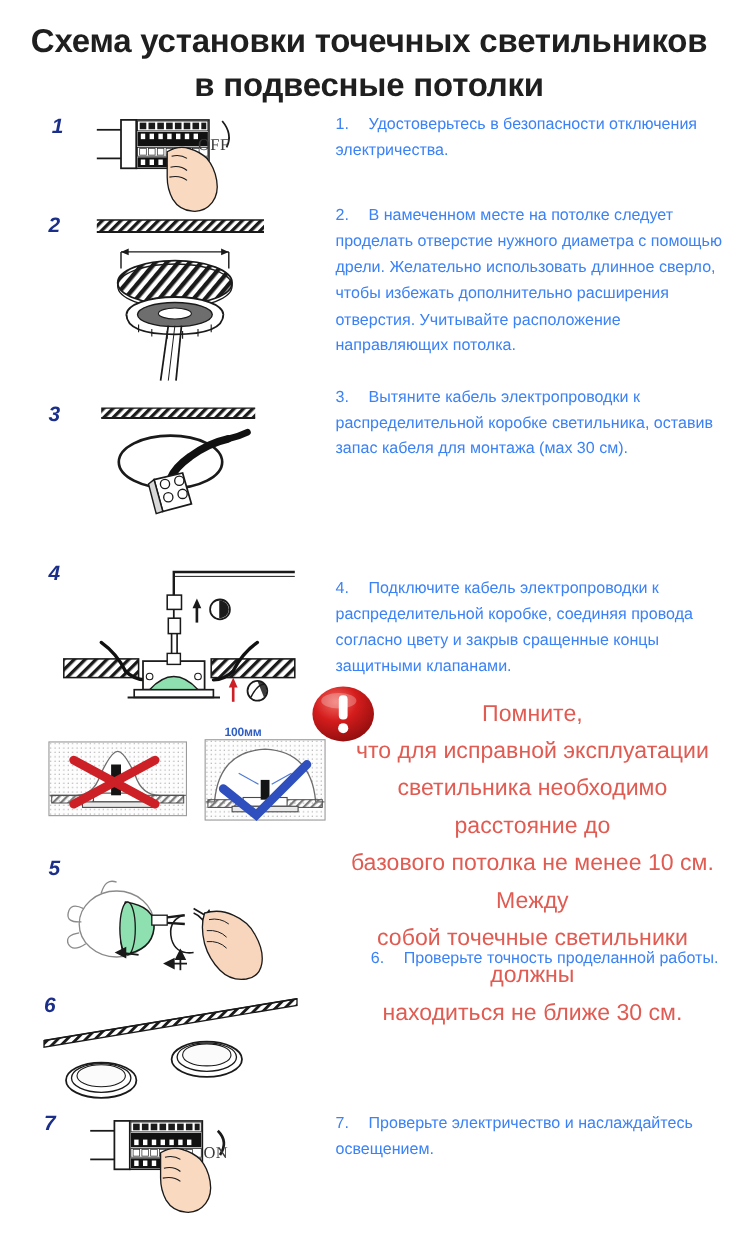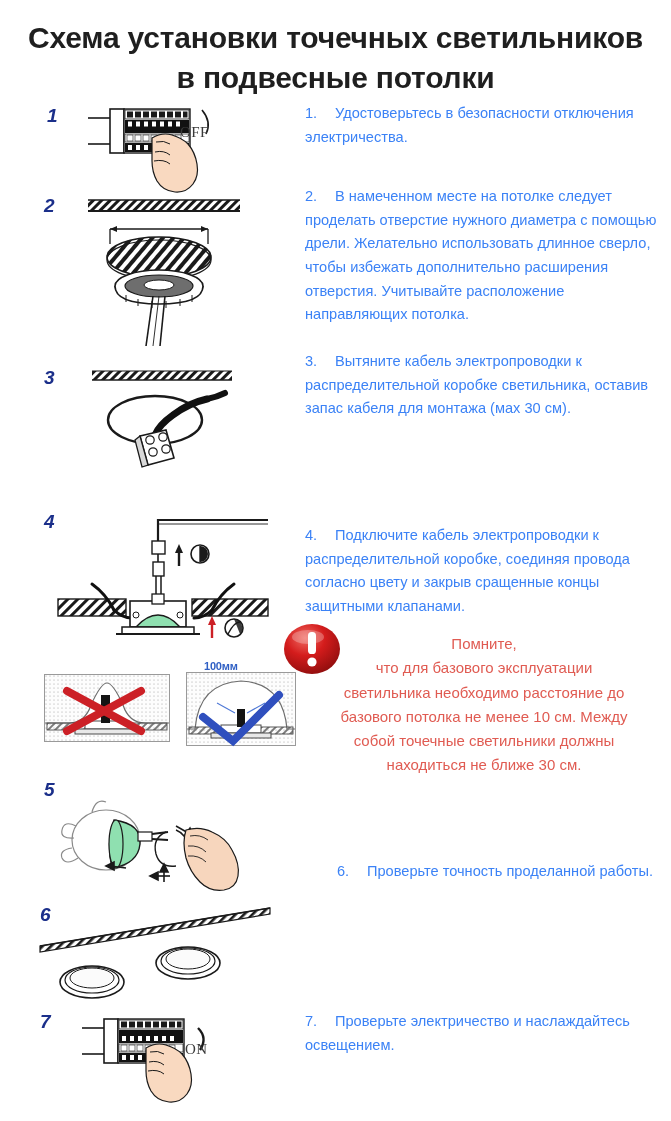--- a/index.html
+++ b/index.html
@@ -58,21 +58,21 @@
   .text-col .idx {
     display: inline-block;
     width: 30px;
   }
 
   .warn-text {
     position: absolute;
     left: 305px;
     width: 358px;
     text-align: center;
-    font-size: 15px;
+    font-size: 21px;
     line-height: 1.62;
     color: #e05b52;
   }
 
   
   .ill { position: absolute; }
   svg { display: block; overflow: visible; }
 
   
   .warn-badge {
@@ -567,21 +567,21 @@
   <div class="text-col" style="top:350px;">
     <span class="idx">3.</span><span>Вытяните кабель электропроводки к распределительной коробке светильника, оставив запас кабеля для монтажа (мах 30 см).</span>
   </div>
 
   <div class="text-col" style="top:508px;margin-top:16px;">
     <span class="idx">4.</span><span>Подключите кабель электропроводки к распределительной коробке, соединяя провода согласно цвету и закрыв сращенные концы защитными клапанами.</span>
   </div>
 
   <div class="warn-text" style="top:632px;">
     <div>Помните,</div>
-    <div>что для базового эксплуатации</div>
+    <div>что для исправной эксплуатации</div>
     <div>светильника необходимо расстояние до</div>
     <div>базового потолка не менее 10 см. Между</div>
     <div>собой точечные светильники должны</div>
     <div>находиться не ближе 30 см.</div>
   </div>
 
 
   <div class="text-col" style="top:860px;margin-left:32px;">
     <span class="idx">6.</span><span>Проверьте точность проделанной работы.</span>
   </div>

